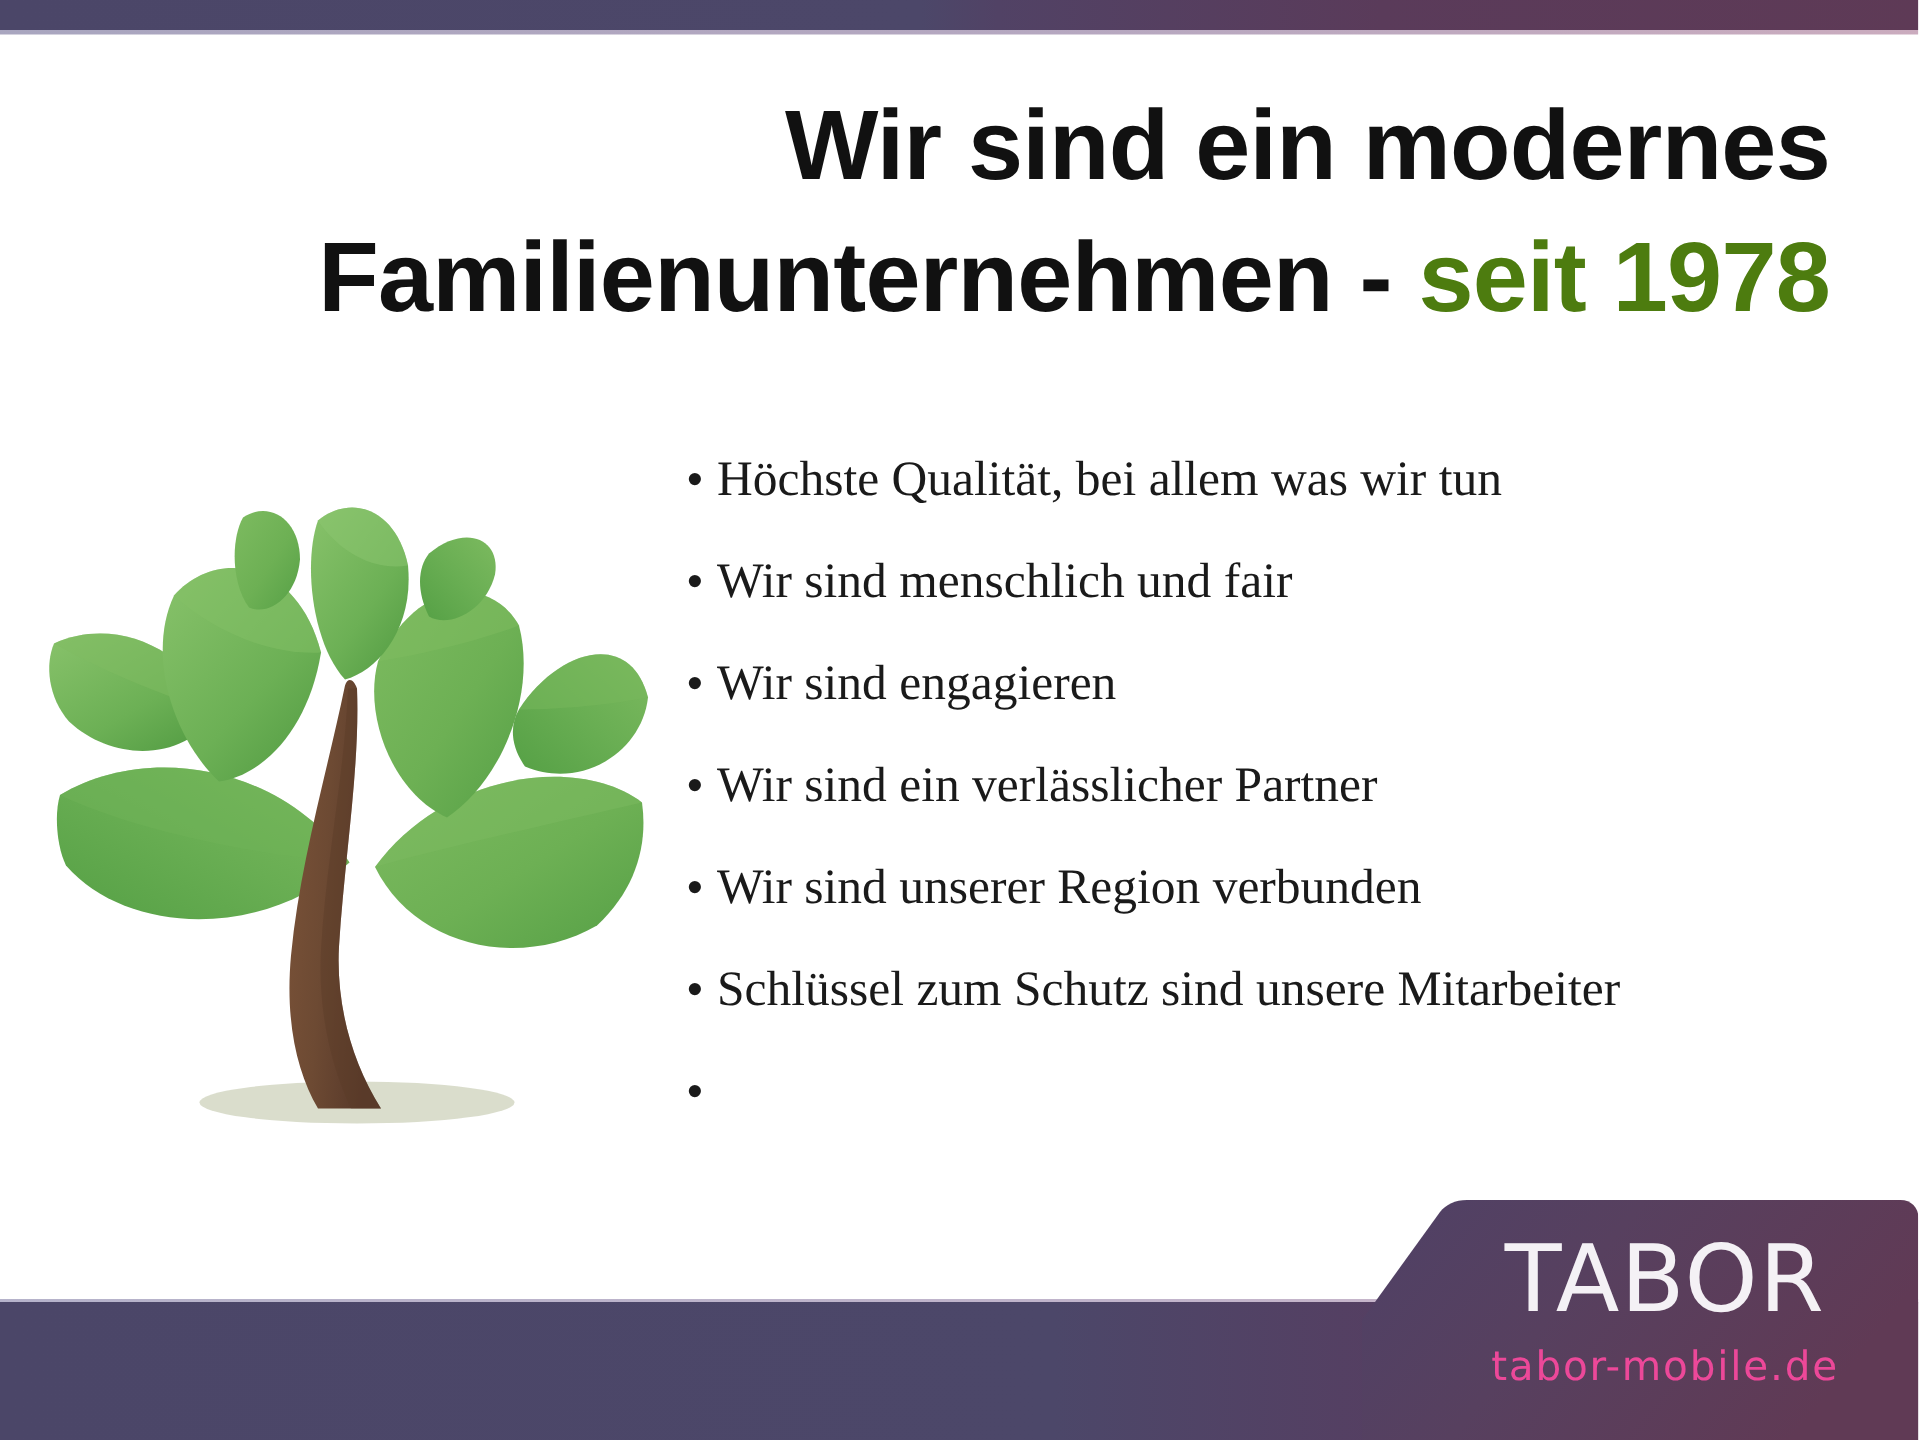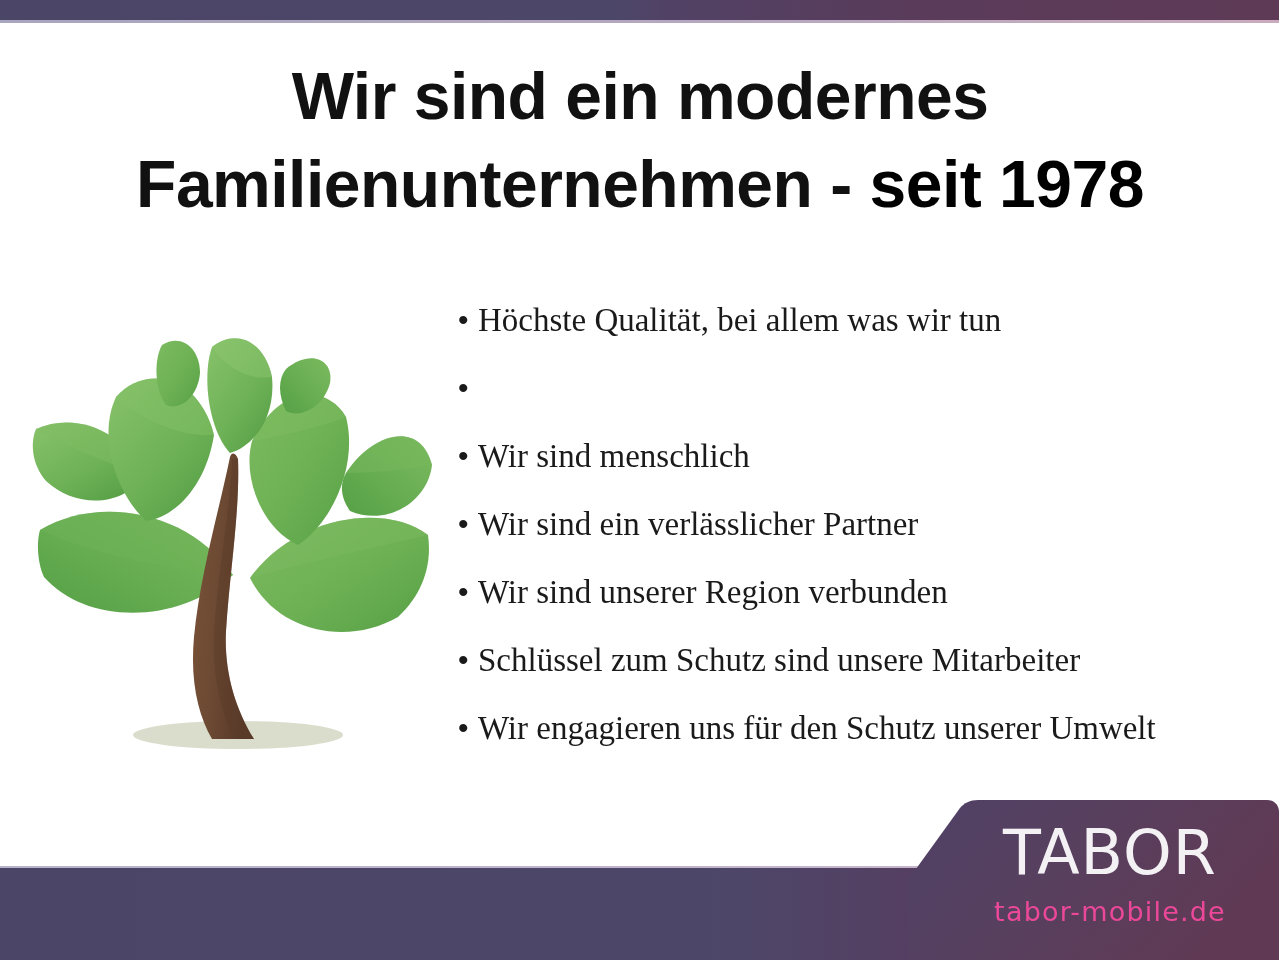--- a/index.html
+++ b/index.html
@@ -45,30 +45,30 @@
                 rgba(150,130,165,0.70) 55%,
                 rgba(170,120,150,0.62) 100%);
   }
 
   
   .headline {
     position: absolute;
     top: 52px;
     left: 60px;
     width: 1160px;
-    text-align: center;
+    text-align: right;
     font-weight: bold;
     font-size: 66px;
     line-height: 88px;
     letter-spacing: -0.5px;
     color: #111111;
     font-family: "Liberation Sans", sans-serif;
   }
   .headline .line { display: block; white-space: nowrap; }
-  .headline .accent { color: #000000; }
+  .headline .accent { color: #4d7c0f; }
 
   
   .tree-wrap {
     position: absolute;
     left: 28px;
     top: 325px;
     width: 410px;
     height: 435px;
   }
   .tree-wrap svg { display: block; width: 100%; height: 100%; }
@@ -262,40 +262,40 @@
     </svg>
   </div>
 
   <div class="bullets">
     <div class="bullet-row">
       <span class="bullet-dot">•</span>
       <span class="bullet-text">Höchste Qualität, bei allem was wir tun</span>
     </div>
     <div class="bullet-row">
       <span class="bullet-dot">•</span>
-    </div>
-    <div class="bullet-row">
-      <span class="bullet-dot">•</span>
-      <span class="bullet-text">Wir sind menschlich</span>
+      <span class="bullet-text">Wir sind menschlich und fair</span>
+    </div>
+    <div class="bullet-row">
+      <span class="bullet-dot">•</span>
+      <span class="bullet-text">Wir sind engagieren</span>
     </div>
     <div class="bullet-row">
       <span class="bullet-dot">•</span>
       <span class="bullet-text">Wir sind ein verlässlicher Partner</span>
     </div>
     <div class="bullet-row">
       <span class="bullet-dot">•</span>
       <span class="bullet-text">Wir sind unserer Region verbunden</span>
     </div>
     <div class="bullet-row">
       <span class="bullet-dot">•</span>
       <span class="bullet-text">Schlüssel zum Schutz sind unsere Mitarbeiter</span>
     </div>
     <div class="bullet-row">
       <span class="bullet-dot">•</span>
-      <span class="bullet-text">Wir engagieren uns für den Schutz unserer Umwelt</span>
     </div>
   </div>
 
   <div class="bottombar-hairline"></div>
   <div class="bottombar"></div>
 
   <div class="logo-badge">
     <svg viewBox="0 0 371 160" xmlns="http://www.w3.org/2000/svg" aria-hidden="true">
       <defs>
         <linearGradient id="badge" x1="0" y1="0" x2="1" y2="0.35">

